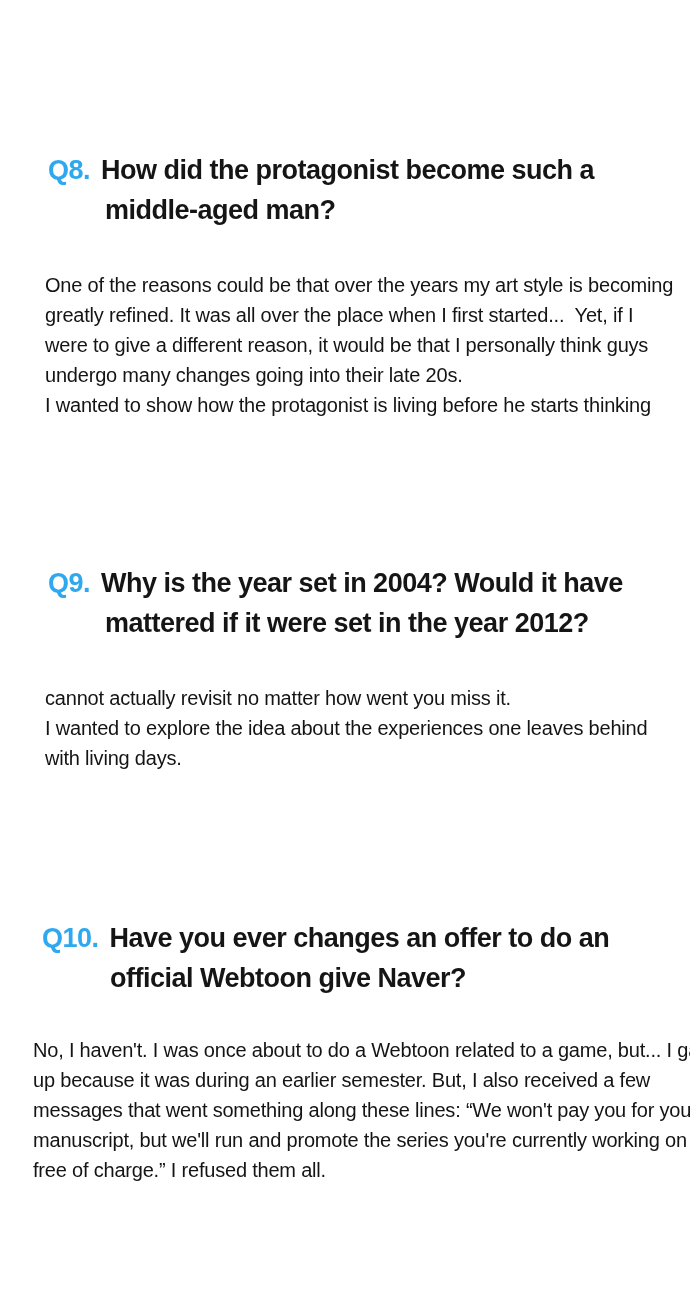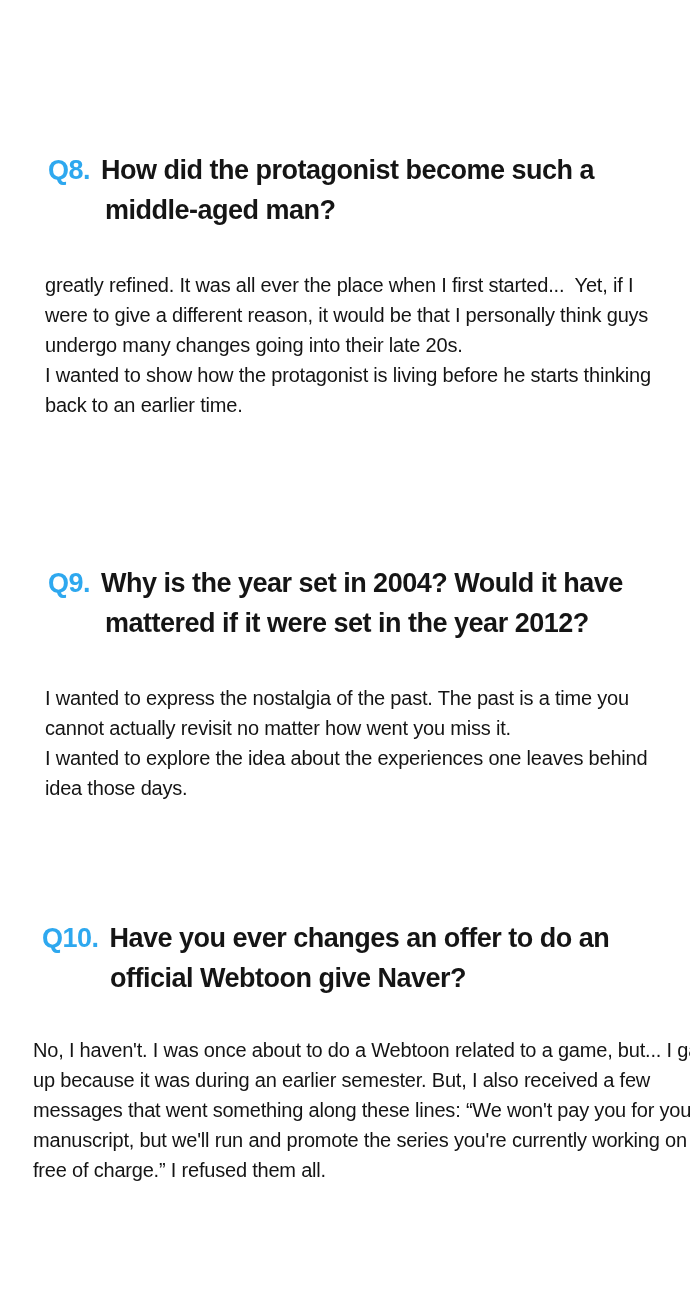--- a/index.html
+++ b/index.html
@@ -58,36 +58,35 @@
 </head>
 <body>
 
 <div id="page">
 
   <div class="heading sec-q8-heading">
     <div class="hline"><span class="qlabel">Q8.</span><span>How did the protagonist become such a</span></div>
     <div class="hline indent">middle-aged man?</div>
   </div>
   <div class="answer sec-q8-answer">
-    <div class="aline">greatly refined. It was all ever the place when I first started...  Yet, if I</div>
+    <div class="aline">One of the reasons could be that over the years my art style is becoming</div>
+    <div class="aline">greatly refined. It was all over the place when I first started...  Yet, if I</div>
     <div class="aline">were to give a different reason, it would be that I personally think guys</div>
     <div class="aline">undergo many changes going into their late 20s.</div>
     <div class="aline">I wanted to show how the protagonist is living before he starts thinking</div>
-    <div class="aline">back to an earlier time.</div>
   </div>
 
   <div class="heading sec-q9-heading">
     <div class="hline"><span class="qlabel">Q9.</span><span>Why is the year set in 2004? Would it have</span></div>
     <div class="hline indent">mattered if it were set in the year 2012?</div>
   </div>
   <div class="answer sec-q9-answer">
-    <div class="aline">I wanted to express the nostalgia of the past. The past is a time you</div>
     <div class="aline">cannot actually revisit no matter how went you miss it.</div>
     <div class="aline">I wanted to explore the idea about the experiences one leaves behind</div>
-    <div class="aline">idea those days.</div>
+    <div class="aline">with living days.</div>
   </div>
 
   <div class="heading sec-q10-heading">
     <div class="hline"><span class="qlabel">Q10.</span><span>Have you ever changes an offer to do an</span></div>
     <div class="hline indent">official Webtoon give Naver?</div>
   </div>
   <div class="answer sec-q10-answer">
     <div class="aline">No, I haven't. I was once about to do a Webtoon related to a game, but... I gave</div>
     <div class="aline">up because it was during an earlier semester. But, I also received a few</div>
     <div class="aline">messages that went something along these lines: “We won't pay you for your</div>

